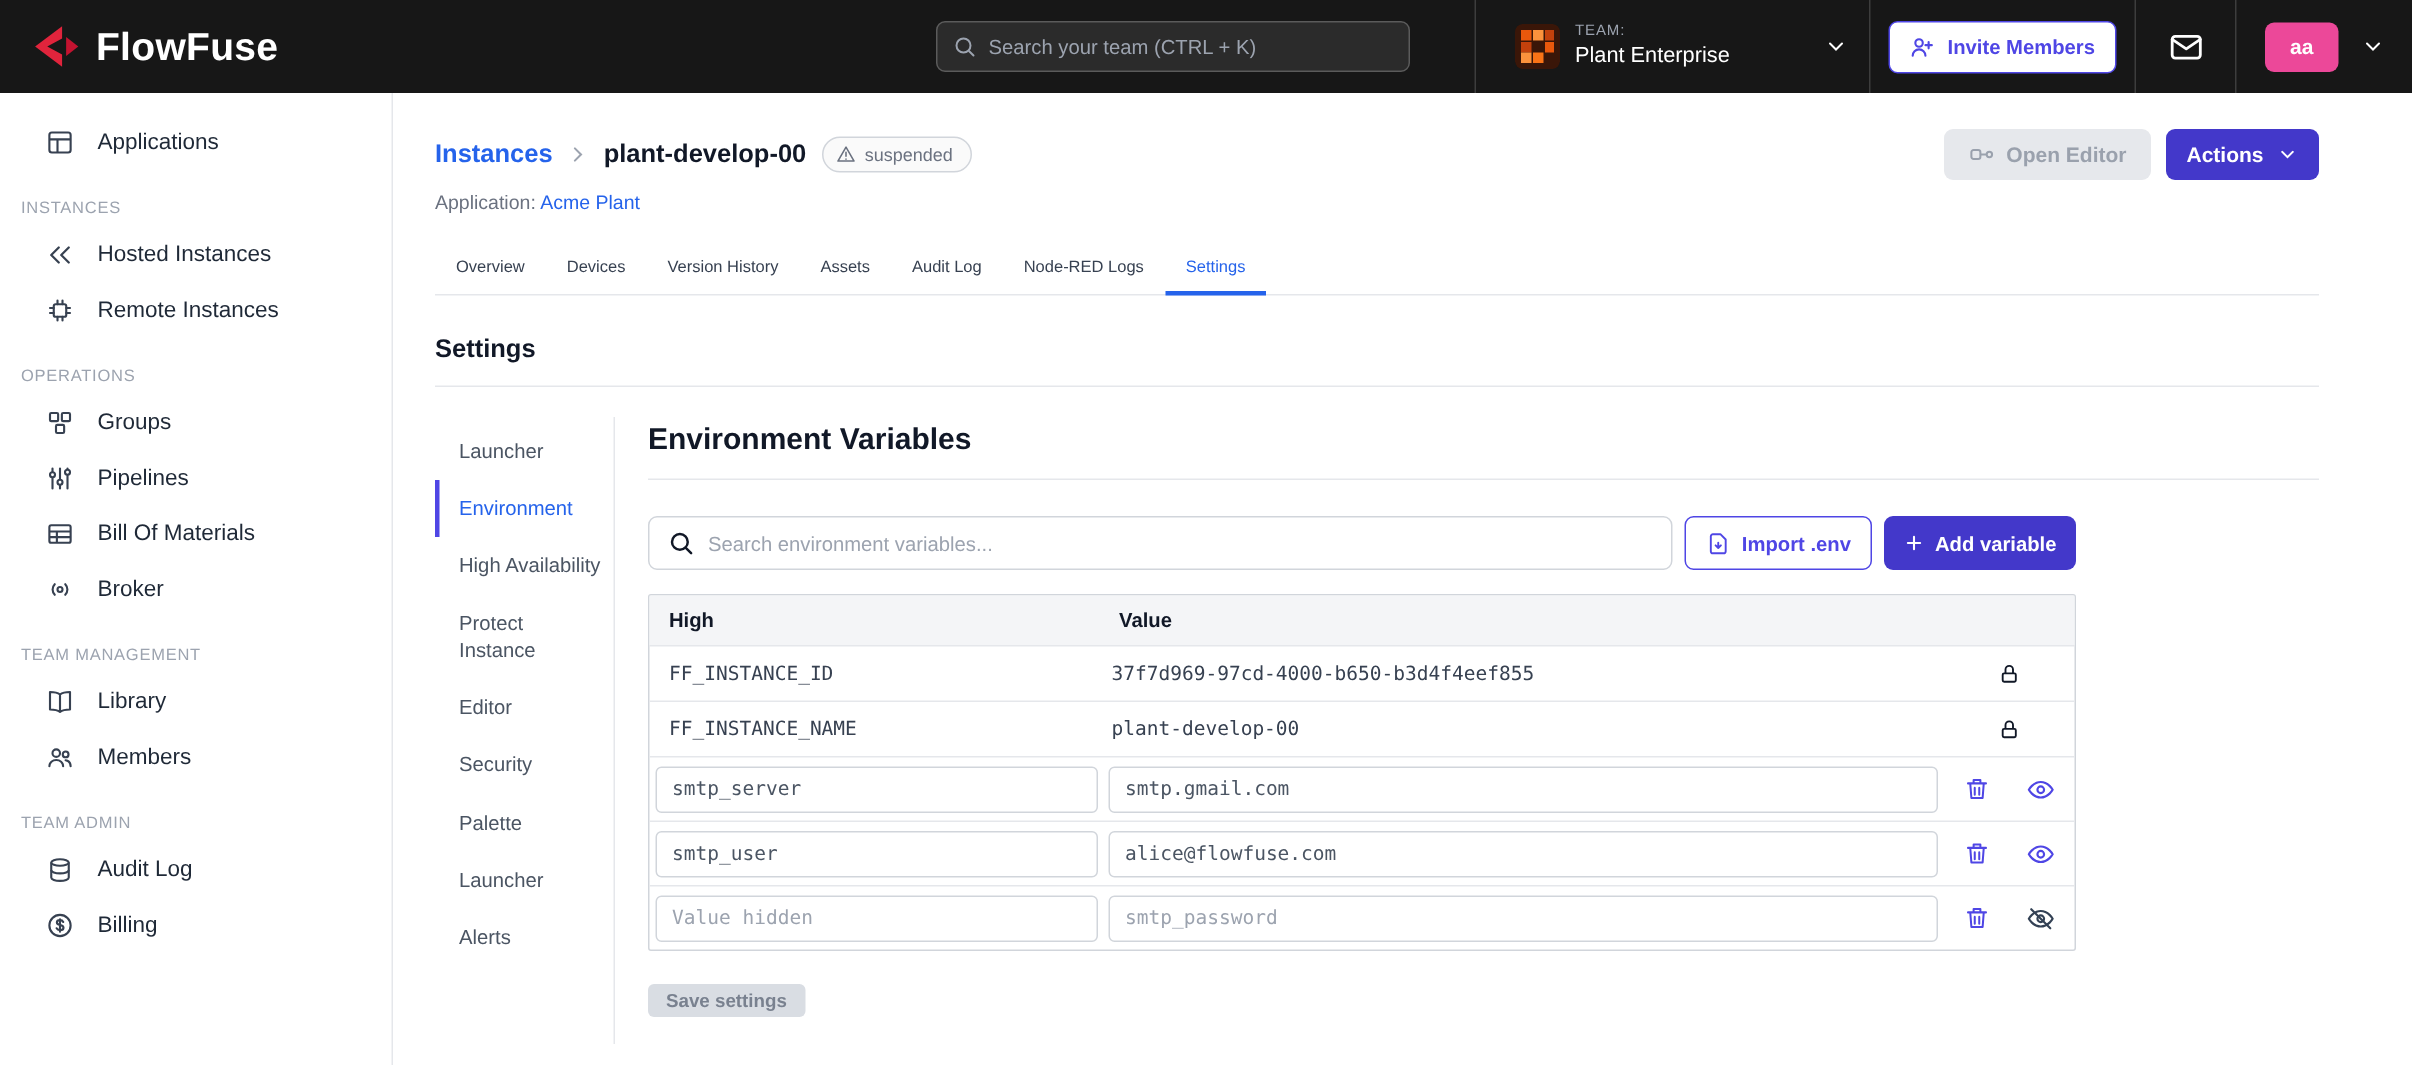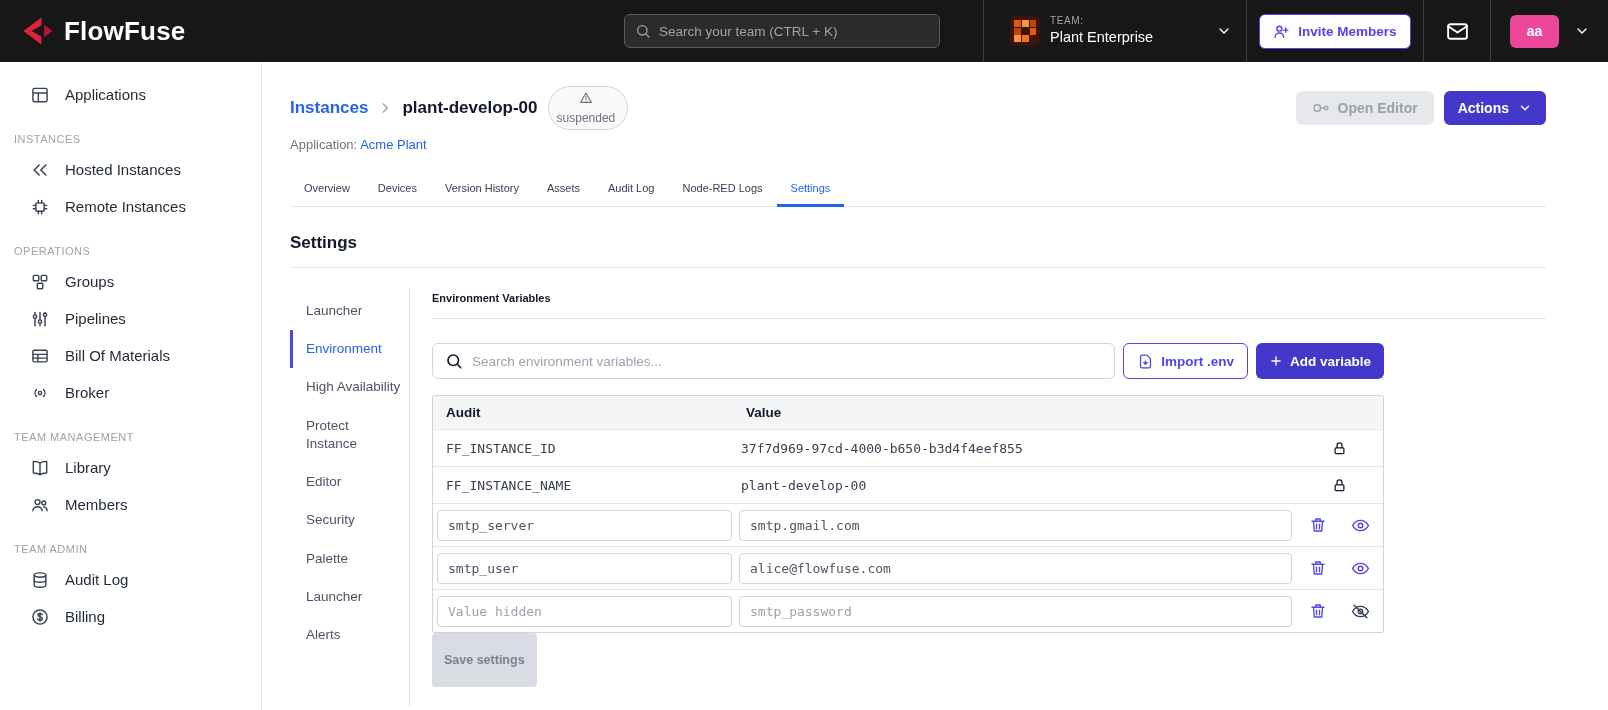--- a/index.html
+++ b/index.html
@@ -37,42 +37,42 @@
   .side-label { font-size:11px; color:#9ca3af; letter-spacing:.5px; margin:20px 0 6px 14px; }
 
   .content { flex:1; padding:24px 62px 0 28px; }
 
   
   .crumb-row { display:flex; align-items:center; justify-content:space-between; }
   .crumbs { display:flex; align-items:center; gap:10px; }
   .crumb-link { color:#2563eb; font-size:17px; font-weight:700; cursor:pointer; }
   .crumb-sep { color:#9ca3af; }
   .crumb-current { color:#111827; font-size:17px; font-weight:700; }
-  .badge { display:flex; align-items:center; gap:6px; border:1px solid #d1d5db; background:#fafafa; color:#6b7280; border-radius:999px; font-size:12px; padding:4px 12px 4px 8px;flex-direction:column; }
+  .badge { display:flex; align-items:center; gap:6px; border:1px solid #d1d5db; background:#fafafa; color:#6b7280; border-radius:999px; font-size:12px; padding:4px 12px 4px 8px; }
   .hdr-buttons { display:flex; gap:10px; }
   .btn-openeditor { display:flex; align-items:center; gap:8px; background:#e6e8ec; color:#9aa1ad; border:0; font-weight:700; font-size:14px; border-radius:6px; padding:8px 16px; font-family:inherit;text-align:center; }
   .btn-actions { display:flex; align-items:center; gap:9px; background:#4338ca; color:#fff; border:0; font-weight:700; font-size:14px; border-radius:6px; padding:8px 14px; cursor:pointer; font-family:inherit; }
   .app-line { margin-top:7px; font-size:13px; color:#6b7280; }
   .app-link { color:#2563eb; cursor:pointer; }
 
   
   .tabs { display:flex; margin-top:20px; border-bottom:1px solid #e5e7eb; }
   .tab { padding:10px 14px; font-size:11px; color:#374151; cursor:pointer; margin-bottom:-1px; }
   .tab.active { color:#2563eb; border-bottom:3px solid #2563eb; }
 
   
   .settings-title { margin-top:26px; font-size:17px; font-weight:700; color:#111827; }
   .settings-hr { border:0; border-top:1px solid #e5e7eb; margin-top:14px; }
   .settings-body { display:flex; margin-top:8px; min-height:430px; }
   .set-nav { width:119px; flex:none; padding-top:16px; }
   .set-nav-item { font-size:13.5px; color:#4b5563; padding:10px 8px 10px 16px; line-height:1.35; cursor:pointer; }
   .set-nav-item.active { color:#2563eb; border-left:3px solid #4f46e5; padding-left:13px; }
   .set-divider { width:1px; background:#e5e7eb; margin-top:12px; }
   .env-panel { flex:1; padding:16px 0 0 22px; }
-  .env-title { font-size:11px; font-weight:700; color:#111827; padding-bottom:14px; border-bottom:1px solid #e5e7eb; }
+  .env-title { font-size:20px; font-weight:700; color:#111827; padding-bottom:14px; border-bottom:1px solid #e5e7eb; }
   .env-inner { width:952px; margin-top:16px; }
   .env-controls { display:flex; gap:8px;margin-top:24px; }
   .env-search { flex:1; height:36px; border:1px solid #d1d5db; border-radius:6px; display:flex; align-items:center; gap:9px; padding:0 12px; color:#111827; background:#fff; }
   .env-search input { border:0; outline:0; width:100%; font-size:13.5px; color:#374151; font-family:"Liberation Sans",sans-serif; }
   .env-search input::placeholder { color:#9ca3af; }
   .btn-import { display:flex; align-items:center; gap:7px; background:#fff; border:1px solid #4f46e5; color:#4f46e5; font-weight:700; font-size:13.5px; border-radius:6px; padding:0 13px; cursor:pointer; font-family:inherit; }
   .btn-add { display:flex; align-items:center; gap:7px; background:#4338ca; border:0; color:#fff; font-weight:700; font-size:13.5px; border-radius:6px; padding:0 13px; cursor:pointer; font-family:inherit; }
 
   .env-table { margin-top:16px; border:1px solid #d1d5db; border-radius:2px; }
   .t-row { display:grid; grid-template-columns:302px 1fr 88px; align-items:center; }
@@ -85,21 +85,21 @@
   .cell-lock { display:flex; justify-content:center; color:#111827; }
   .t-edit { border-top:1px solid #e5e7eb; padding:5px 0; height:43px; }
   .cell-input { padding:0 3px 0 4px; }
   .cell-input input { width:100%; height:31px; border:1px solid #d1d5db; border-radius:4px; font-family:"DejaVu Sans Mono", monospace; font-size:13px; color:#4b5563; padding:0 10px; outline:0; }
   .cell-input input::placeholder { color:#9ca3af; }
   .t-edit.muted input { color:#9ca3af; }
   .cell-actions { display:flex; align-items:center; justify-content:center; gap:24px; }
   .icon-btn { background:none; border:0; padding:0; cursor:pointer; color:#4f46e5; }
   .icon-btn.dark { color:#334155; }
 
-  .btn-save { display:inline-flex; background:#d9dde3; color:#79818f; border:0; font-weight:700; font-size:12.5px; border-radius:4px; padding:20px 12px; font-family:inherit; }
+  .btn-save { margin-top:22px; display:inline-flex; background:#d9dde3; color:#79818f; border:0; font-weight:700; font-size:12.5px; border-radius:4px; padding:4px 12px; font-family:inherit; }
 </style>
 </head>
 <body>
 
 <header class="navbar">
   <div class="brand">
     <span>
       <svg width="36" height="36" viewBox="0 0 40 40">
         <polygon points="26,5 6,20 26,35 26,26 15,20 26,14" fill="#e0243c"></polygon>
         <polygon points="29,13 38,20 29,27" fill="#c41330"></polygon>
@@ -394,21 +394,21 @@
                 <svg width="14" height="14" viewBox="0 0 24 24" fill="none" stroke="currentColor" stroke-width="2.4" stroke-linecap="round">
                     <path d="M12 5v14M5 12h14"></path>
                   </svg>
               </span>
               <span>Add variable</span>
             </button>
           </div>
 
           <div class="env-table">
             <div class="t-row t-head">
-              <div class="cell-name">Audit</div>
+              <div class="cell-name">High</div>
               <div class="cell-value">Value</div>
               <div></div>
             </div>
 
             <div class="t-row t-locked">
               <div class="cell-name">FF_INSTANCE_ID</div>
               <div class="cell-value">37f7d969-97cd-4000-b650-b3d4f4eef855</div>
               <div class="cell-lock">
                 <svg width="15" height="15" viewBox="0 0 24 24" fill="none" stroke="currentColor" stroke-width="2">
                     <rect x="5" y="11" width="14" height="9" rx="1.5"></rect>

